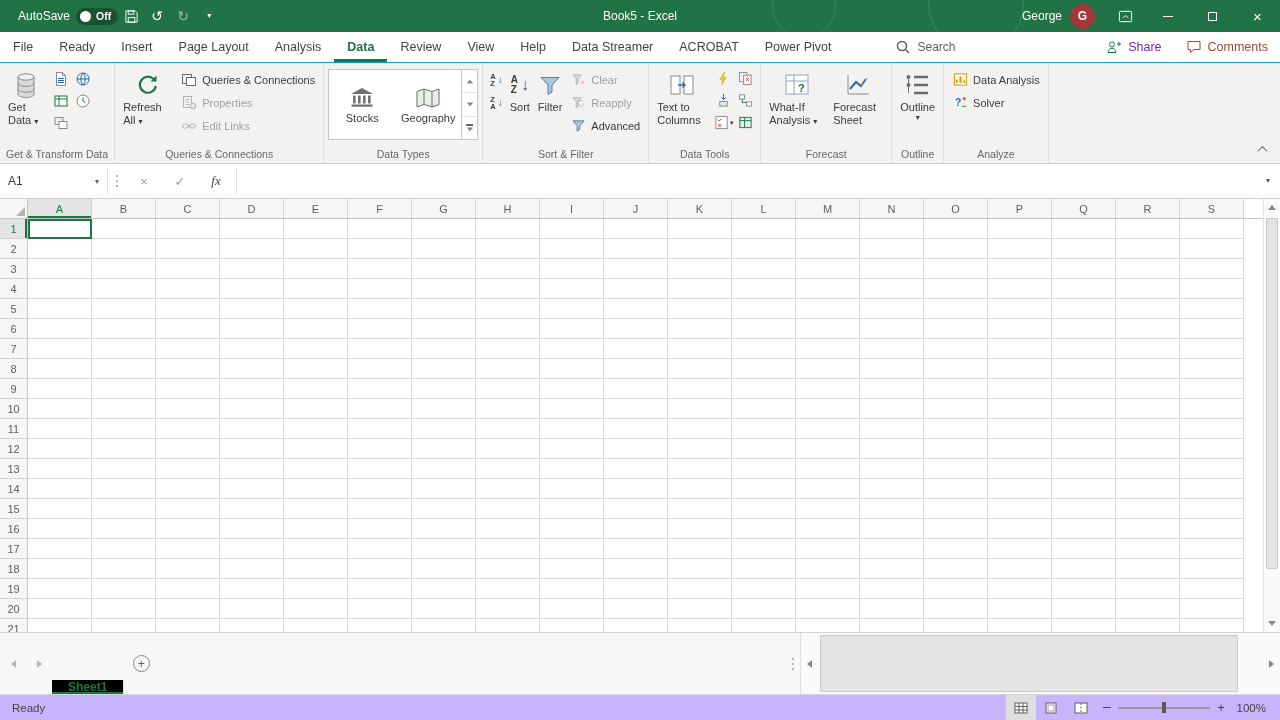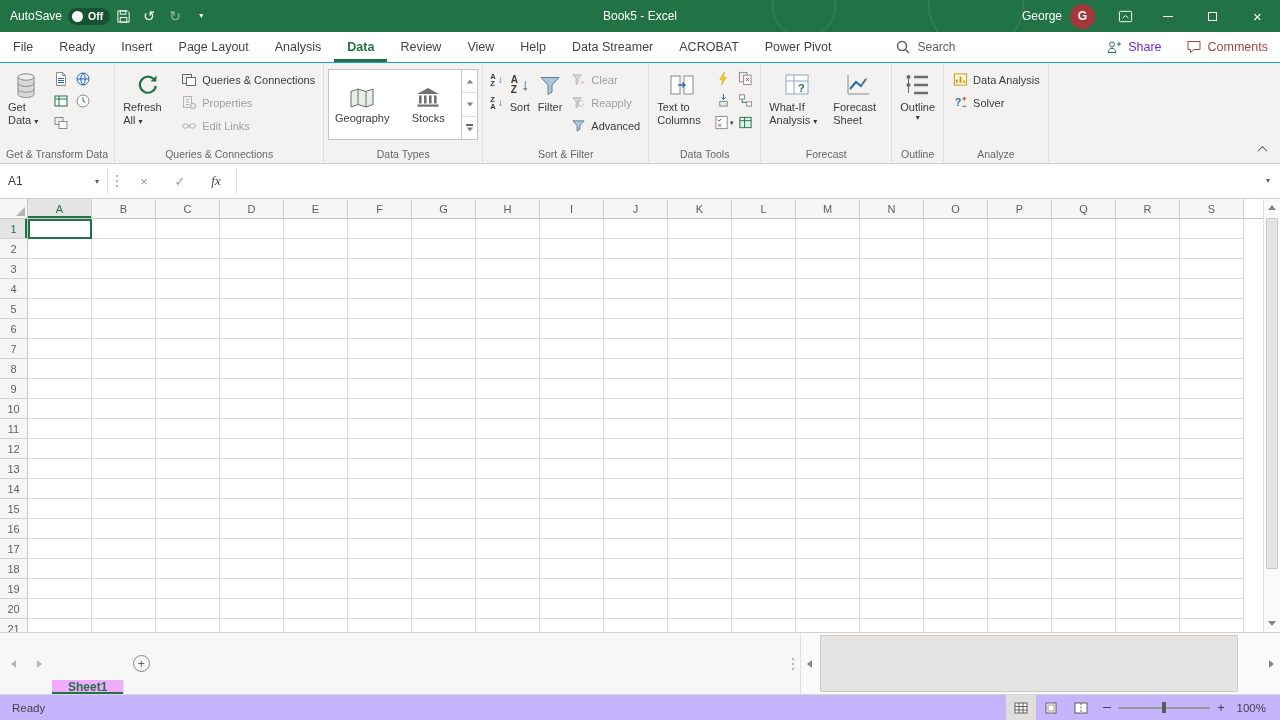--- a/index.html
+++ b/index.html
@@ -5,21 +5,21 @@
   *{margin:0;padding:0;box-sizing:border-box;}
   html,body{width:1280px;height:720px;overflow:hidden;}
   body{font-family:"Liberation Sans",sans-serif;font-size:12px;color:#3b3a39;background:#fff;}
   .app{width:1280px;height:720px;display:flex;flex-direction:column;}
 
   
   .titlebar{flex:0 0 32px;background:#217346;color:#fff;display:flex;align-items:center;position:relative;overflow:hidden;}
   .deco{position:absolute;border:1px solid rgba(255,255,255,.12);border-radius:50%;}
   .d1{left:772px;top:-26px;width:64px;height:64px;}
   .d2{left:928px;top:-44px;width:96px;height:96px;}
-  .tb-left{display:flex;align-items:center;gap:0;padding-left:10px;z-index:1;}
+  .tb-left{display:flex;align-items:center;gap:0;padding-left:18px;z-index:1;}
   .autosave{display:flex;align-items:center;gap:6px;font-size:12px;}
   .toggle{display:flex;align-items:center;gap:5px;background:rgba(0,0,0,.28);border-radius:9px;height:17px;padding:0 7px 0 4px;}
   .knob{width:11px;height:11px;border-radius:50%;background:#fff;}
   .tstate{font-size:10.5px;font-weight:700;}
   .tb-btn{min-width:26px;height:32px;display:flex;align-items:center;justify-content:center;font-size:14px;color:#fff;}
   .tb-btn.dim{opacity:.5;}
   .caret{font-size:8px;line-height:1;}
   .tb-title{position:absolute;left:0;right:0;top:0;height:32px;display:flex;align-items:center;justify-content:center;font-size:12px;pointer-events:none;}
   .tb-right{margin-left:auto;display:flex;align-items:center;z-index:1;}
   .uname{font-size:12px;margin-right:8px;}
@@ -113,21 +113,21 @@
   .tri-right.dim{border-left-color:#b8b6b4;}
   .tri-up.sm{transform:scale(.8);}
   .tri-down.sm{transform:scale(.8);}
   .gal-more{display:flex;flex-direction:column;align-items:center;gap:1px;}
   .gal-more .bar{width:7px;height:1.5px;background:#666;}
 
   
   .sheettabs{flex:0 0 29px;background:#f7f7f7;border-top:1px solid #d4d2d0;display:flex;align-items:stretch;}
   .tabnav{width:26px;display:flex;align-items:center;justify-content:center;}
   .stab{display:flex;align-items:center;padding:0 16px;font-size:12px;background:#f7f7f7;border-right:1px solid #e1dfdd;color:#444;}
-  .stab.active{background:#f0abfc;color:#217346;font-weight:700;box-shadow:inset 0 -2px 0 #217346;margin-top:47px;}
+  .stab.active{background:#000000;color:#217346;font-weight:700;box-shadow:inset 0 -2px 0 #217346;margin-top:47px;}
   .addsheet{width:34px;display:flex;align-items:center;justify-content:center;}
   .pluscirc{width:17px;height:17px;border:1px solid #8a8886;border-radius:50%;display:flex;align-items:center;justify-content:center;font-size:12px;color:#605e5c;line-height:1;}
   .tab-spacer{flex:1;}
   .splitter-dots{width:14px;display:flex;align-items:center;justify-content:center;}
   .hscroll{width:480px;display:flex;align-items:stretch;background:#fafafa;border-left:1px solid #e1dfdd;}
   .hs-btn{flex:0 0 17px;display:flex;align-items:center;justify-content:center;}
   .hs-track{flex:1;position:relative;}
   .hs-thumb{position:absolute;top:2px;bottom:2px;left:2px;width:94%;background:#e5e4e3;border:1px solid #cbc9c7;border-radius:1px;}
 
   
@@ -332,36 +332,36 @@
           </div>
         </div>
       </div>
       <div class="glabel">Queries &amp; Connections</div>
     </div>
 
     <div class="group">
       <div class="gcontent">
         <div class="gallery">
           <div class="dt-item">
-            <svg width="26" height="24" viewBox="0 0 26 24">
-                <path d="M2 5.5 9 3l8 2.5L24 3v15.5L17 21l-8-2.5L2 21z" fill="#e8efe8" stroke="#6b6b6b"></path>
-                <path d="M9 3v15.5M17 5.5V21" fill="none" stroke="#6b6b6b"></path>
-              </svg>
-            <span>Geography</span>
-          </div>
-          <div class="dt-item">
             <svg width="26" height="24" viewBox="0 0 26 24" fill="#707070">
                 <path d="M13 2 2 8h22z"></path>
                 <rect x="4" y="9.5" width="2.6" height="8"></rect>
                 <rect x="9" y="9.5" width="2.6" height="8"></rect>
                 <rect x="14" y="9.5" width="2.6" height="8"></rect>
                 <rect x="19" y="9.5" width="2.6" height="8"></rect>
                 <rect x="2.5" y="18.5" width="21" height="2.2"></rect>
               </svg>
             <span>Stocks</span>
+          </div>
+          <div class="dt-item">
+            <svg width="26" height="24" viewBox="0 0 26 24">
+                <path d="M2 5.5 9 3l8 2.5L24 3v15.5L17 21l-8-2.5L2 21z" fill="#e8efe8" stroke="#6b6b6b"></path>
+                <path d="M9 3v15.5M17 5.5V21" fill="none" stroke="#6b6b6b"></path>
+              </svg>
+            <span>Geography</span>
           </div>
           <div class="gal-ctrl">
             <div>
                 <span class="tri-up sm"></span>
               </div>
             <div>
                 <span class="tri-down sm"></span>
               </div>
             <div>
                 <span class="gal-more">

